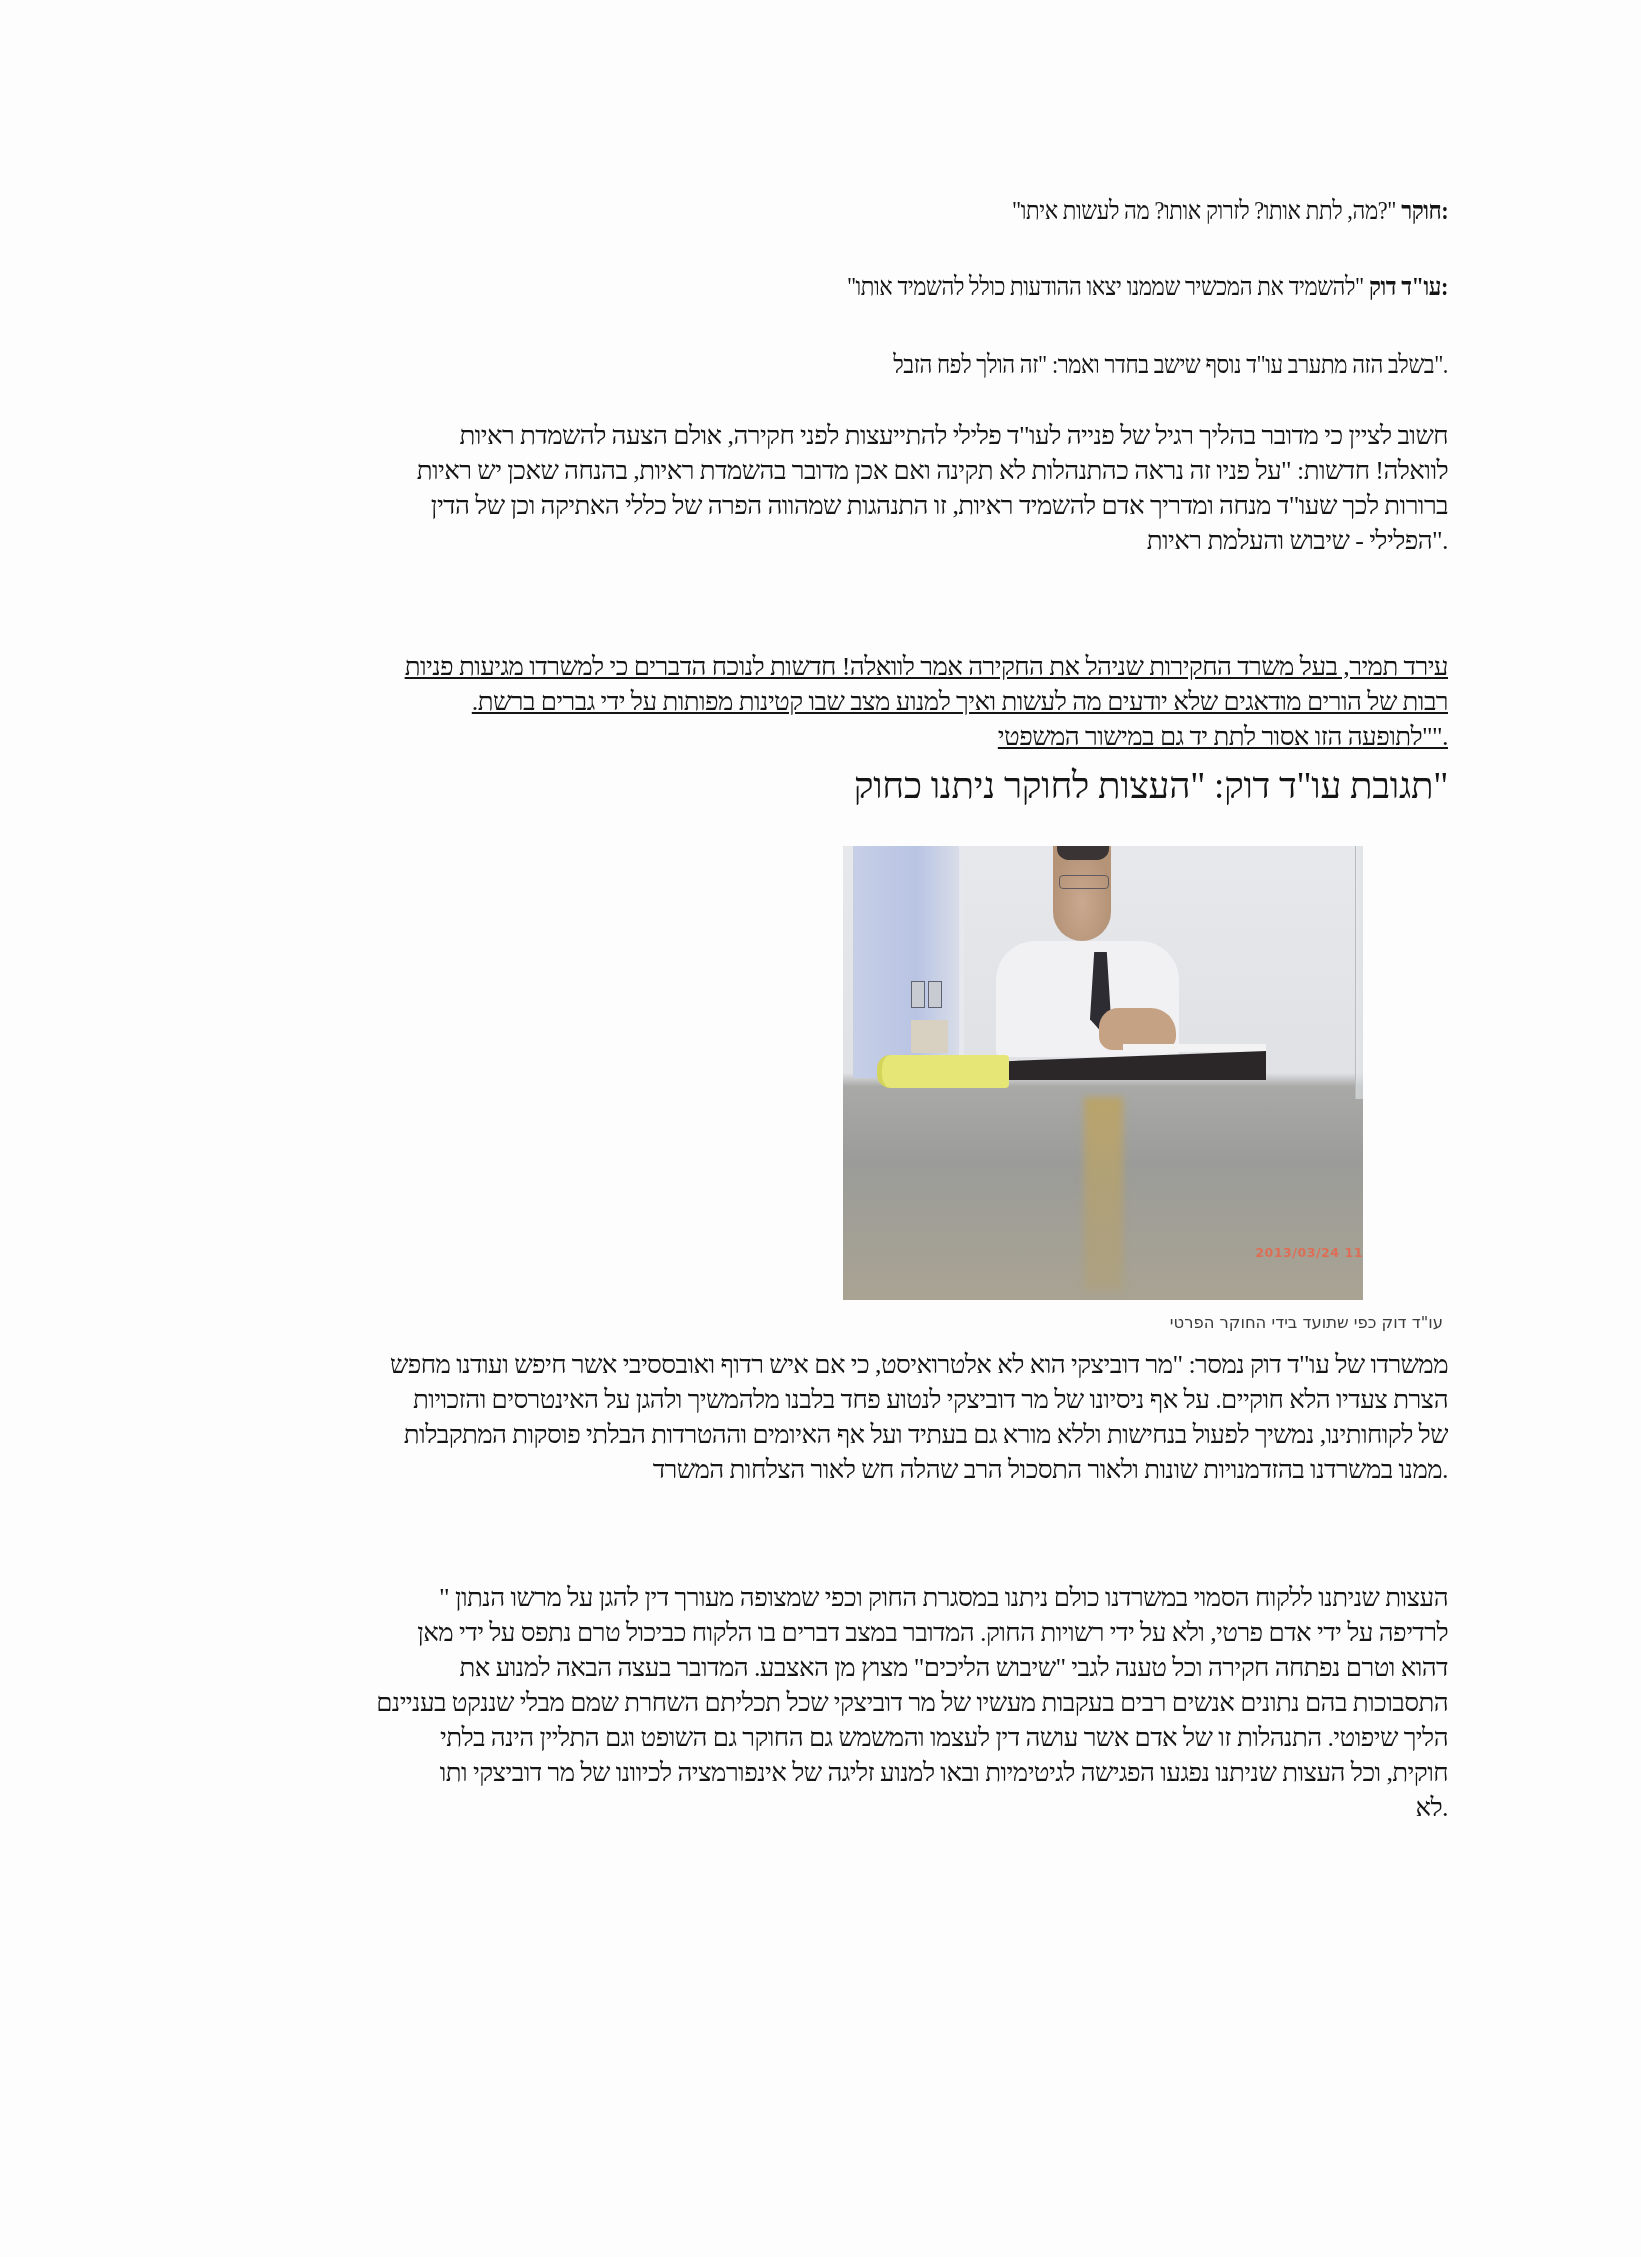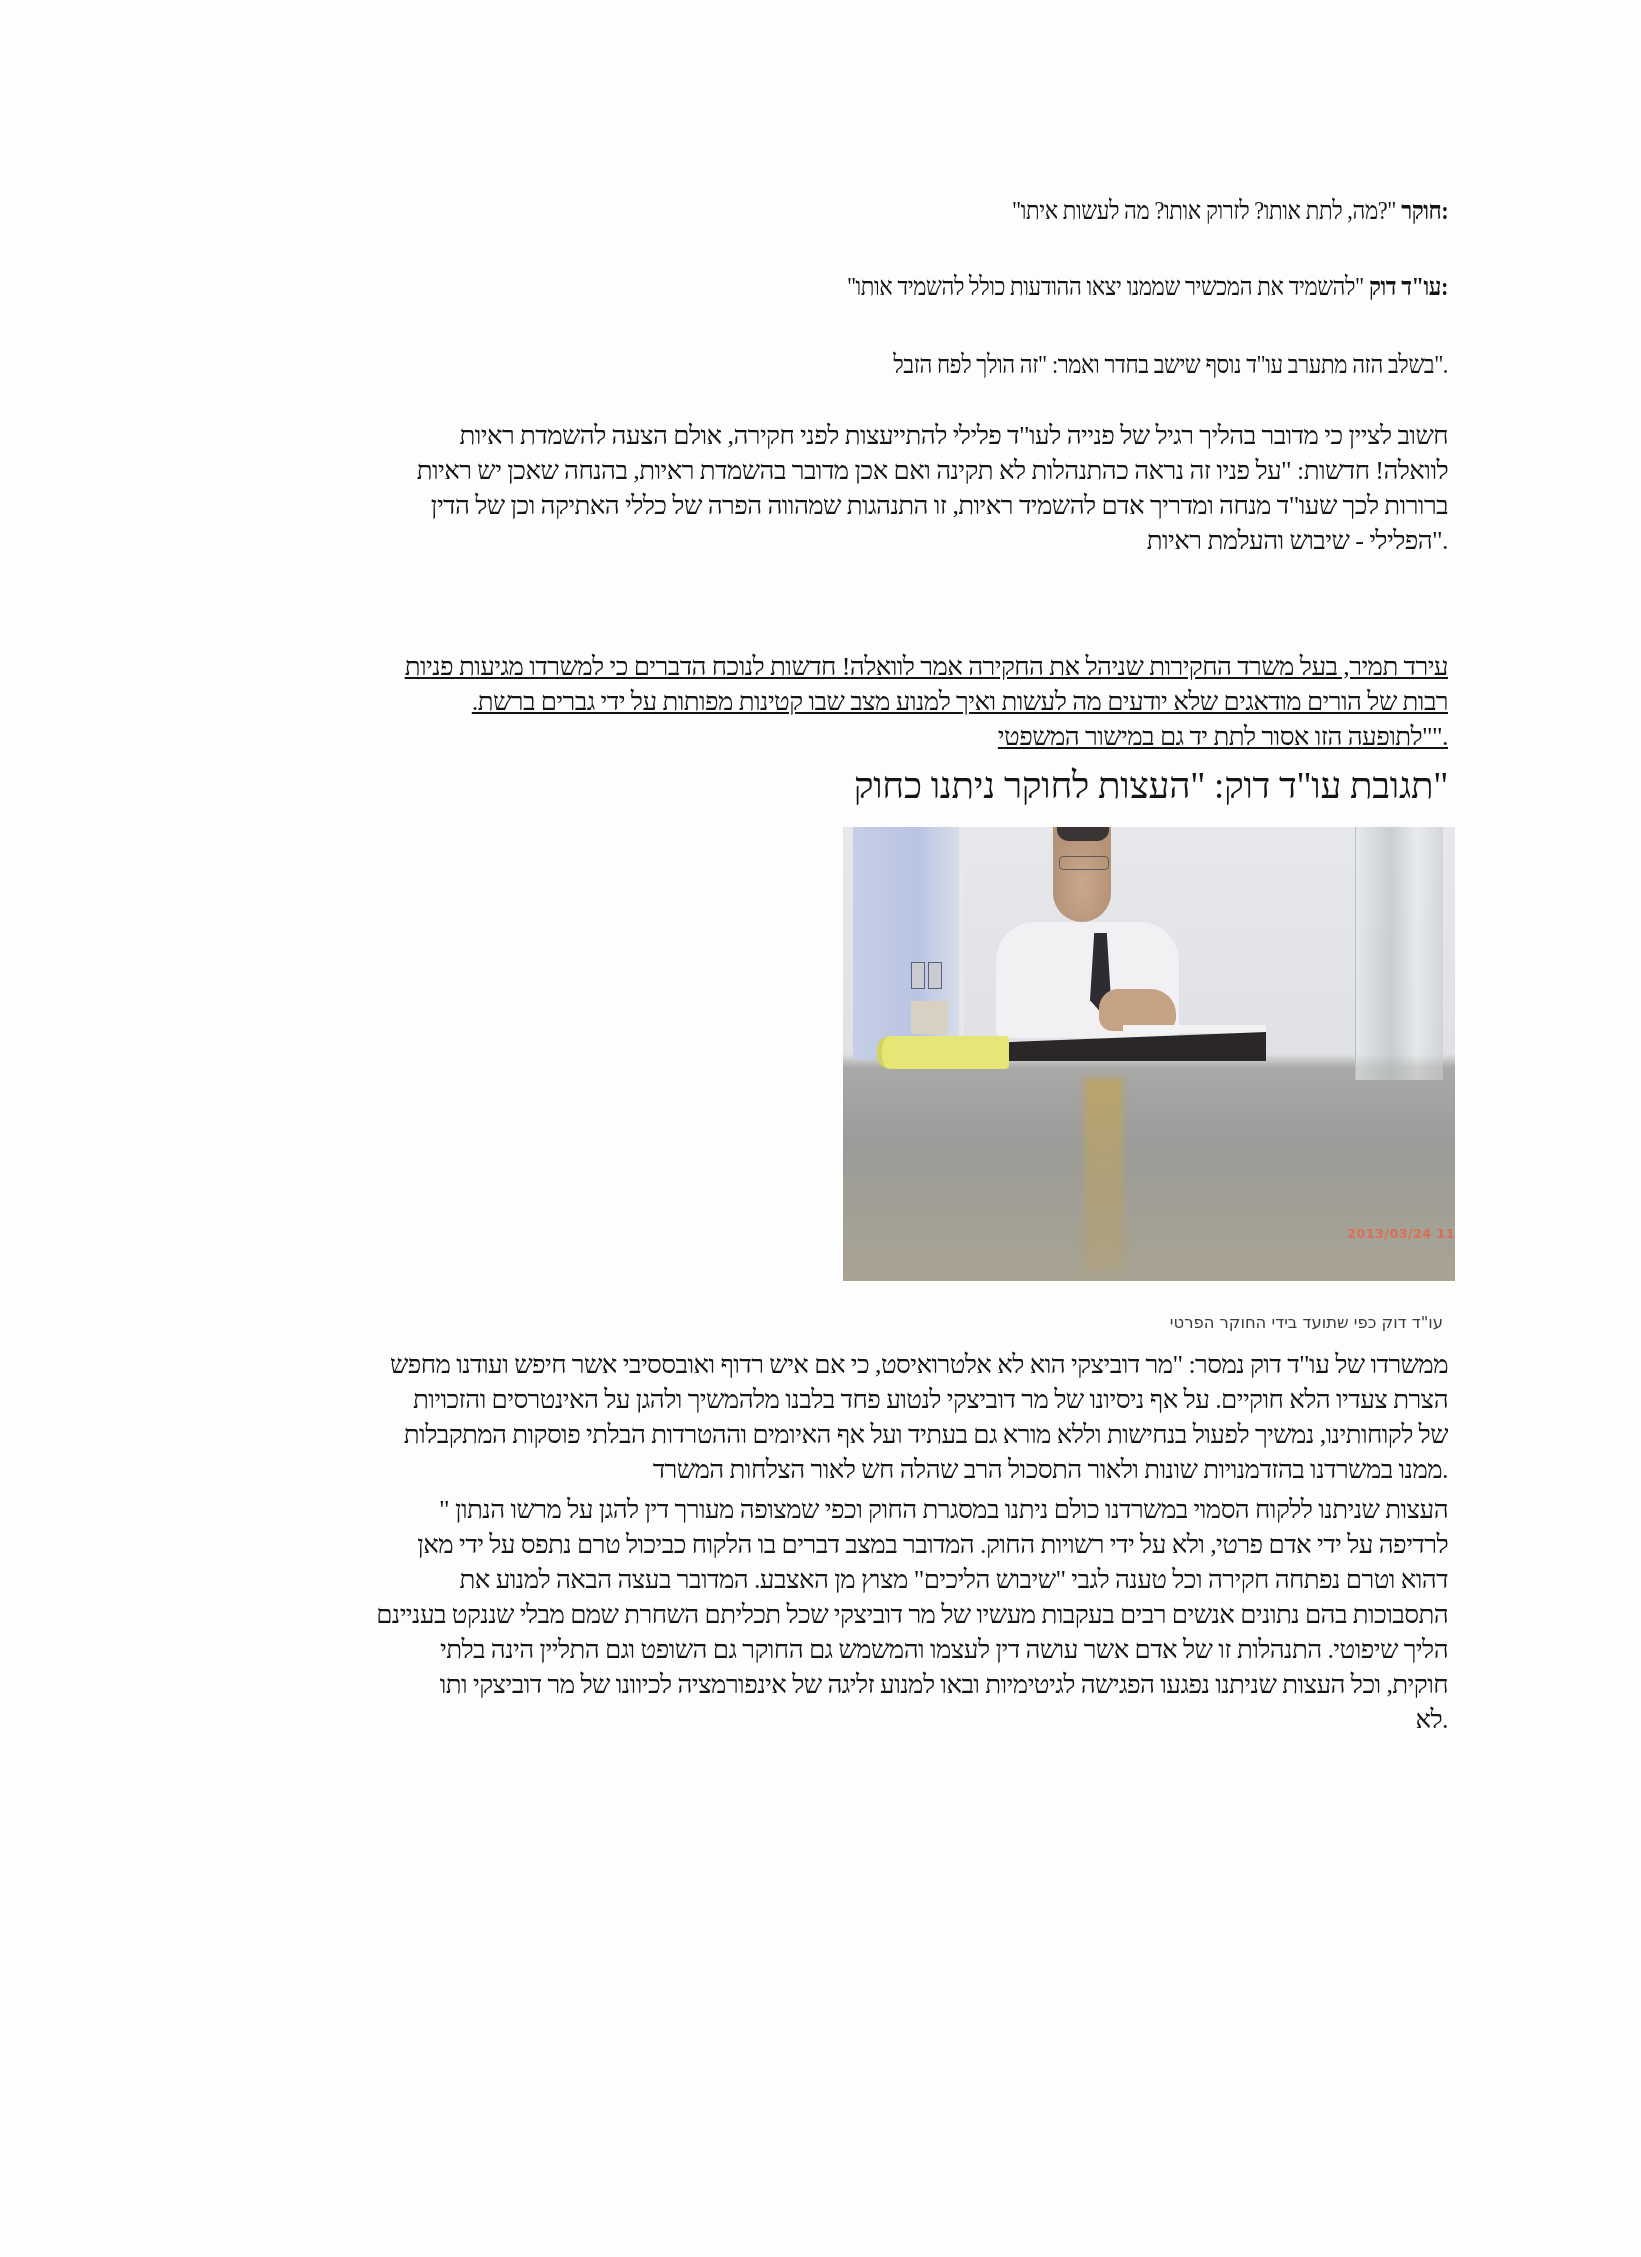--- a/index.html
+++ b/index.html
@@ -60,22 +60,22 @@
       direction: rtl;
       white-space: nowrap;
       font-family: "Liberation Serif", "DejaVu Serif", serif;
       font-size: 37px;
       line-height: 42px;
       letter-spacing: -0.3px;
     }
     .photo {
       position: absolute;
       left: 843px;
-      top: 827px;
-      width: 612px;
+      top: 846px;
+      width: 520px;
       height: 454px;
       overflow: hidden;
       background: linear-gradient(#e6e8ec 0%, #dfe1e4 50%, #a9a9a7 53%, #9b9c99 70%, #a9a392 100%);
     }
     .photo .door {
       position: absolute; left: 9.7px; top: 0; width: 106px; height: 232px;
       background: linear-gradient(90deg, #c6cfe6, #b9c4e4 60%, #d8dde8);
       border-right: 5.8px solid #e6e8ee;
     }
     .photo .frame1, .photo .frame2 {
@@ -212,21 +212,21 @@
 
   <div class="caption">עו"ד דוק כפי שתועד בידי החוקר הפרטי</div>
 
   <div class="para" style="top:1347px;">
     <span class="row">ממשרדו של עו"ד דוק נמסר: "מר דוביצקי הוא לא אלטרואיסט, כי אם איש רדוף ואובססיבי אשר חיפש ועודנו מחפש</span>
     <span class="row">הצרת צעדיו הלא חוקיים. על אף ניסיונו של מר דוביצקי לנטוע פחד בלבנו מלהמשיך ולהגן על האינטרסים והזכויות</span>
     <span class="row">של לקוחותינו, נמשיך לפעול בנחישות וללא מורא גם בעתיד ועל אף האיומים וההטרדות הבלתי פוסקות המתקבלות</span>
     <span class="row">.ממנו במשרדנו בהזדמנויות שונות ולאור התסכול הרב שהלה חש לאור הצלחות המשרד</span>
   </div>
 
-  <div class="para" style="top:1492px;">
+  <div class="para" style="top:1580px;">
     <span class="row">העצות שניתנו ללקוח הסמוי במשרדנו כולם ניתנו במסגרת החוק וכפי שמצופה מעורך דין להגן על מרשו הנתון "</span>
     <span class="row">לרדיפה על ידי אדם פרטי, ולא על ידי רשויות החוק. המדובר במצב דברים בו הלקוח כביכול טרם נתפס על ידי מאן</span>
     <span class="row">דהוא וטרם נפתחה חקירה וכל טענה לגבי "שיבוש הליכים" מצוץ מן האצבע. המדובר בעצה הבאה למנוע את</span>
     <span class="row">התסבוכות בהם נתונים אנשים רבים בעקבות מעשיו של מר דוביצקי שכל תכליתם השחרת שמם מבלי שננקט בעניינם</span>
     <span class="row">הליך שיפוטי. התנהלות זו של אדם אשר עושה דין לעצמו והמשמש גם החוקר גם השופט וגם התליין הינה בלתי</span>
     <span class="row">חוקית, וכל העצות שניתנו נפגעו הפגישה לגיטימיות ובאו למנוע זליגה של אינפורמציה לכיוונו של מר דוביצקי ותו</span>
     <span class="row">.לא</span>
   </div>
 
 </div>

